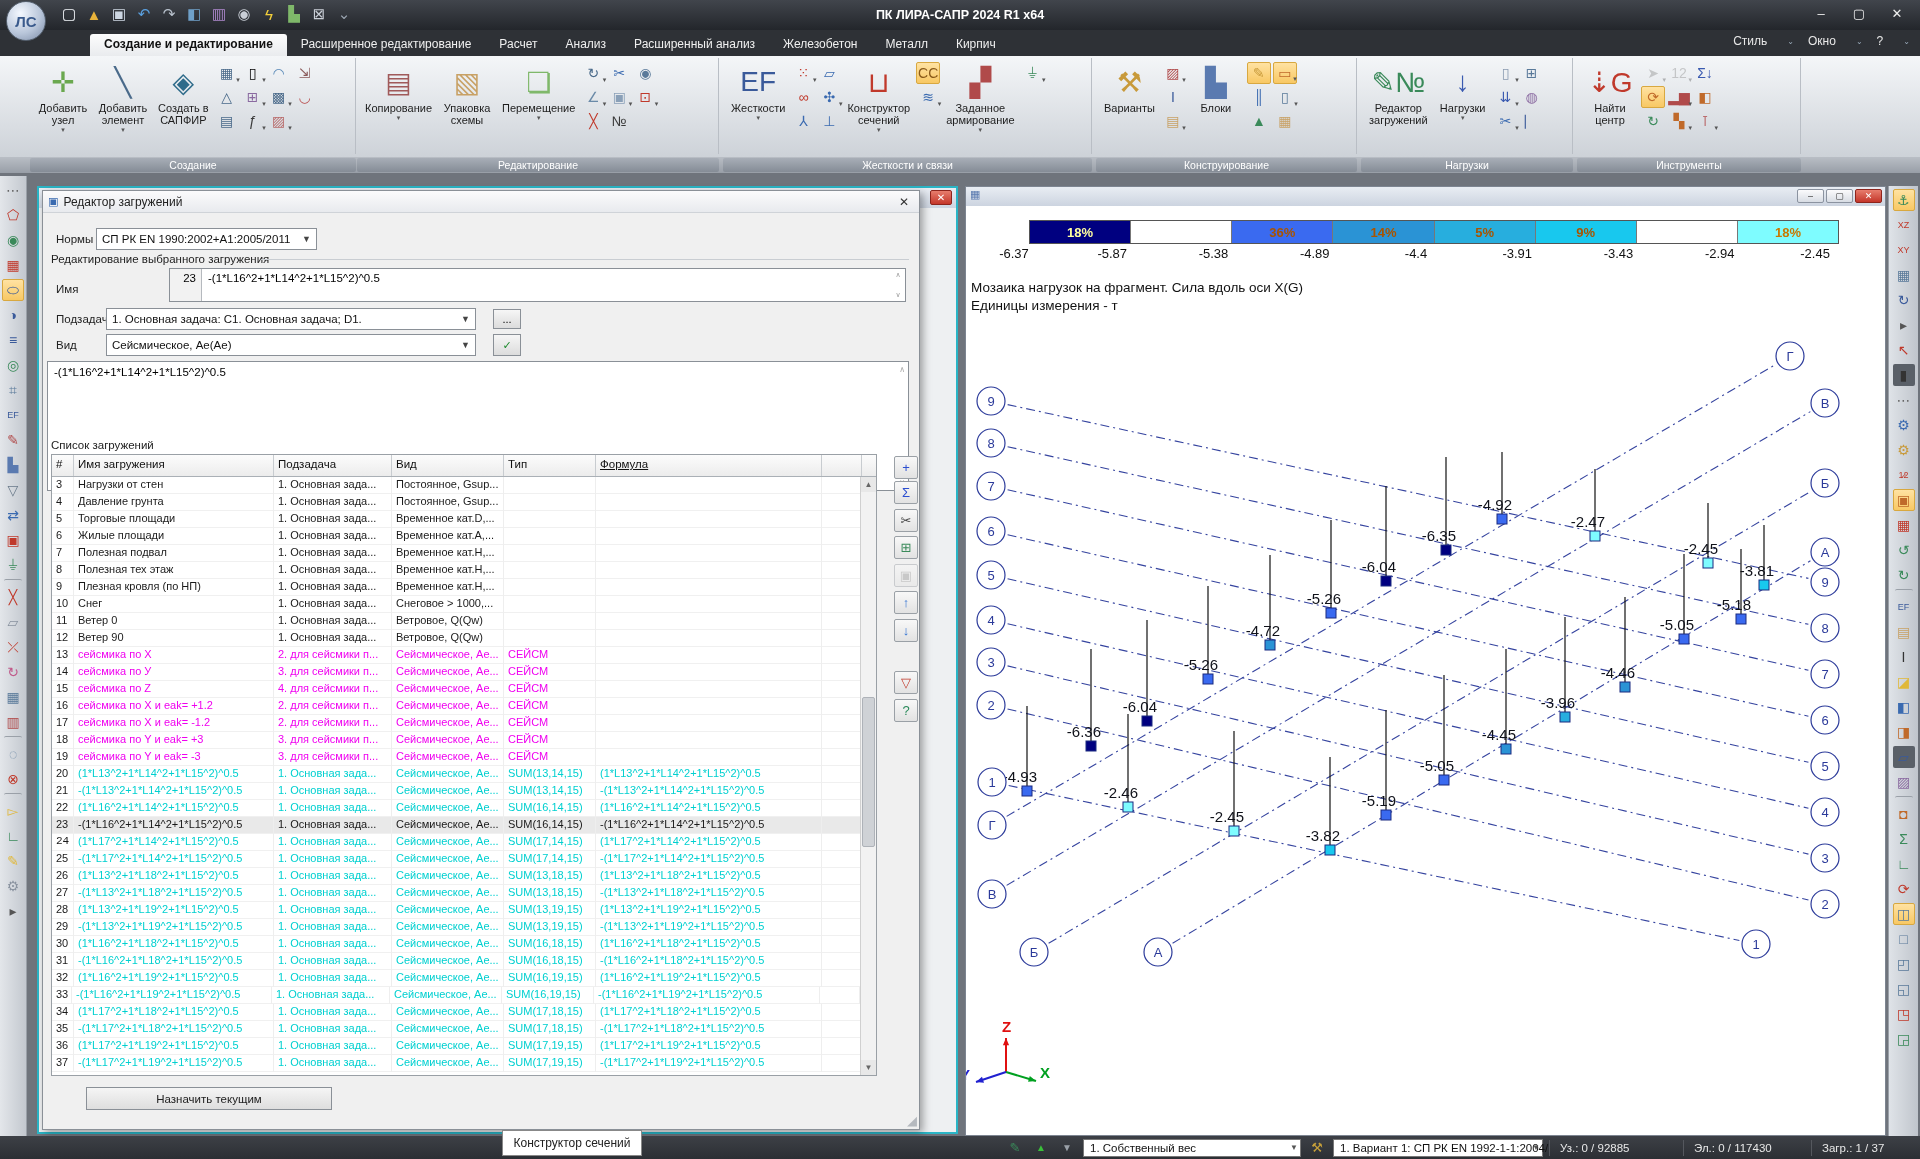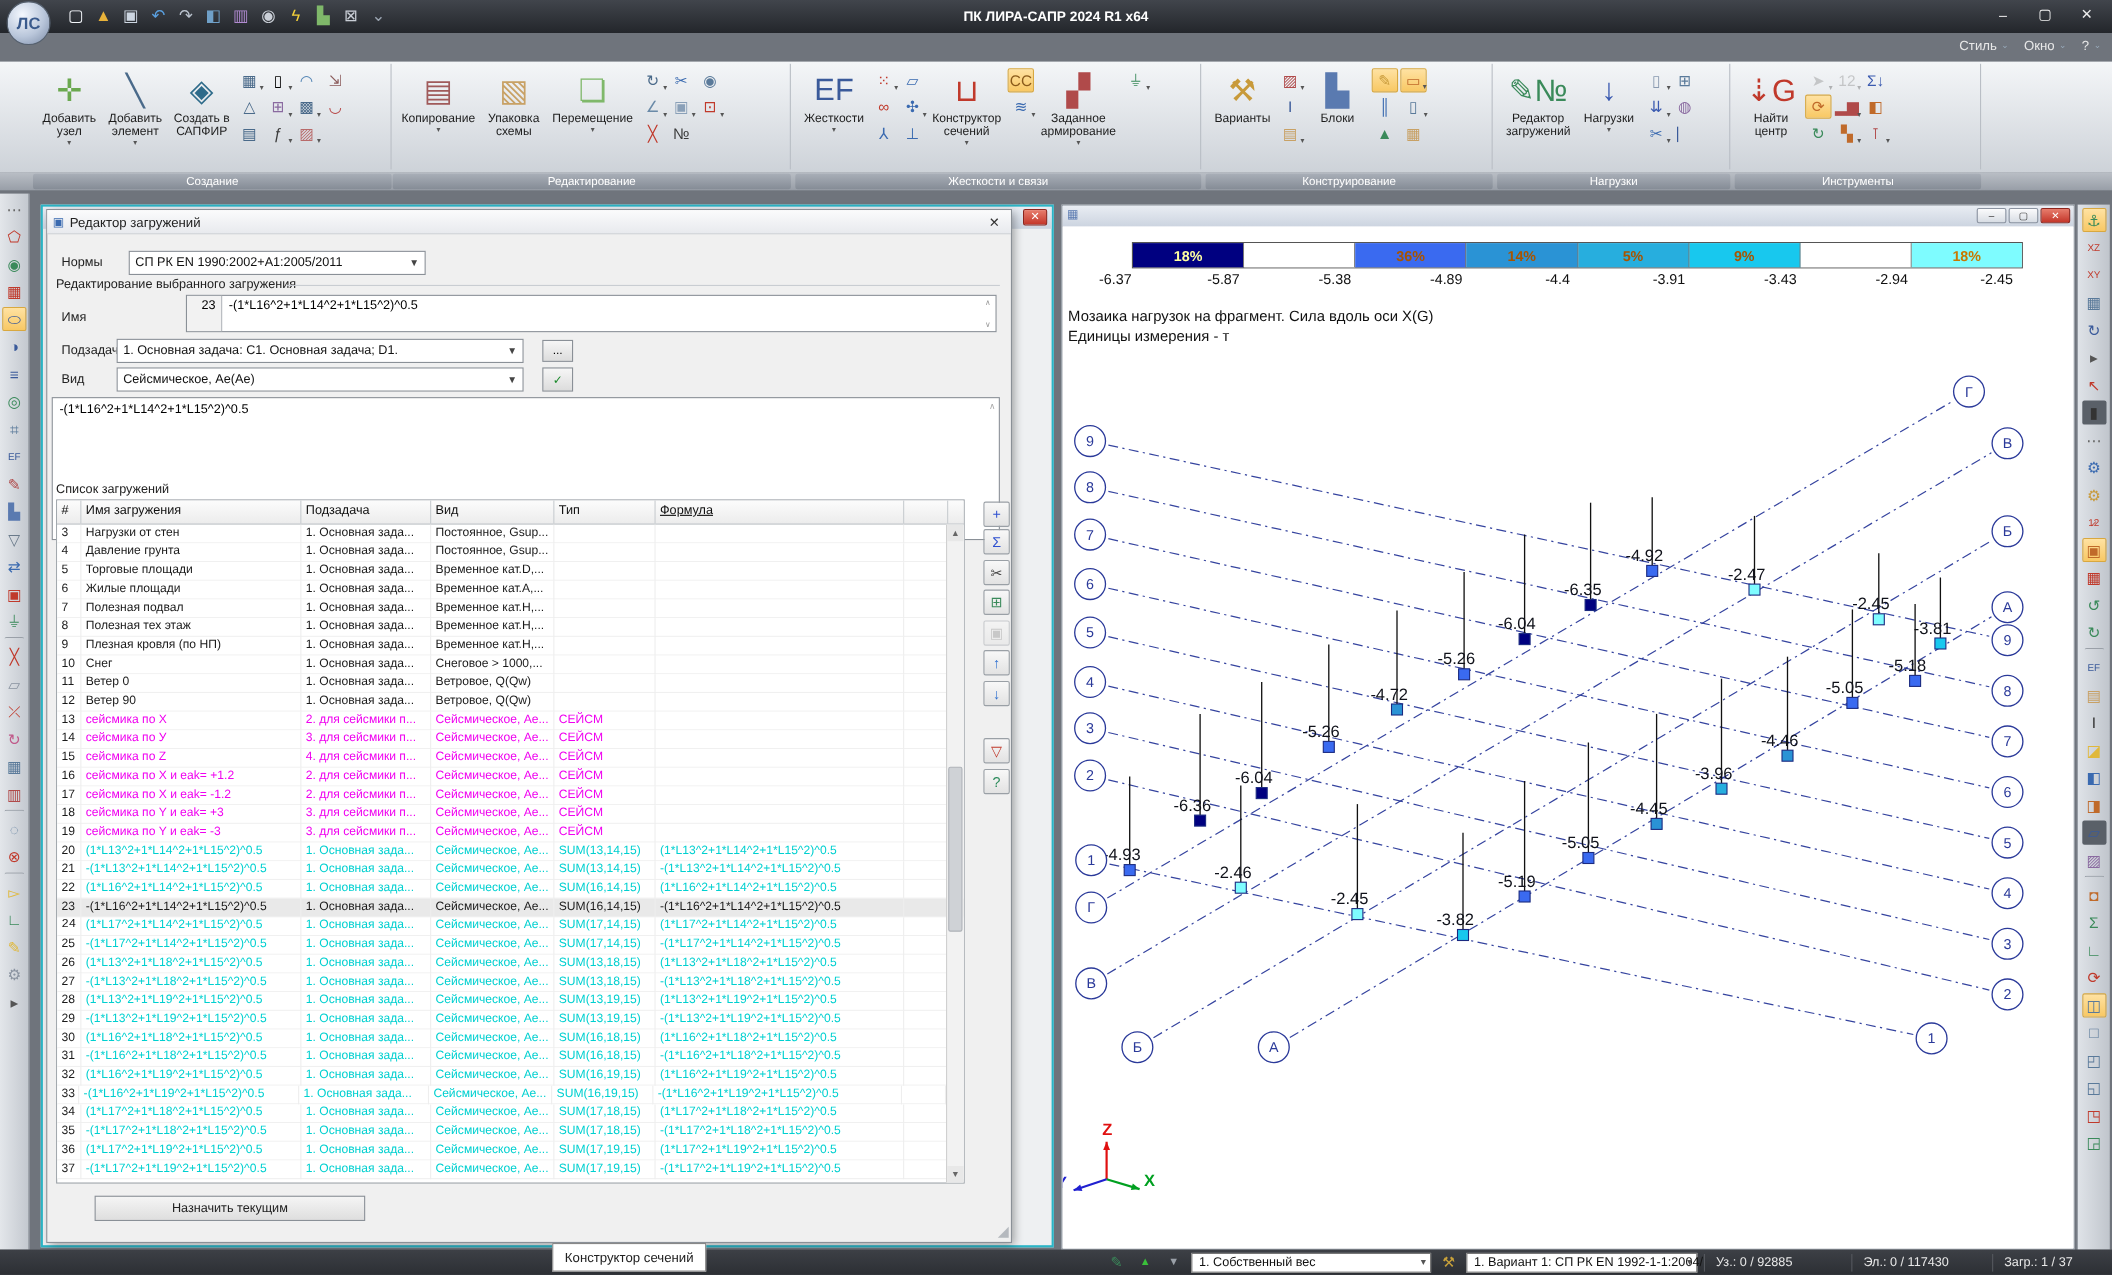--- a/index.html
+++ b/index.html
@@ -19,21 +19,21 @@
     font-size:12.5px; font-weight:bold; color:#fff; pointer-events:none; }
   .wctrls { position:absolute; right:4px; top:0; display:flex; }
   .wctrls .wc { width:38px; height:26px; display:flex; align-items:center; justify-content:center; color:#eee; font-size:13px; }
 
   
   .tabstrip { position:absolute; left:0; top:30px; width:1920px; height:26px; background:#2e3136; display:flex; align-items:flex-end; }
   .tabs { display:flex; margin-left:90px; height:22px; }
   .tab { padding:3px 14px 2px; color:#f0f0f0; font-size:12px; white-space:nowrap; }
   .tab.active { background:linear-gradient(#fdfdfd,#e9ebee); color:#111; border-radius:3px 3px 0 0; font-weight:bold; }
   .tabs-menu { position:absolute; right:10px; top:34px; display:flex; gap:14px; color:#e8e8e8; font-size:12px; }
-  .tabs-menu .mi { display:flex; gap:4px; align-items:center; }
+  .tabs-menu .mi { display:flex; gap:20px; align-items:center; }
   .tabs-menu .ar { font-size:8px; color:#9ab; }
 
   
   .ribbon { position:absolute; left:0; top:56px; width:1920px; height:101px;
     background:linear-gradient(#f4f6f8,#d9dde2 70%,#cdd2d8); }
   .rgroup { position:absolute; top:2px; height:96px; display:flex; align-items:flex-start; padding:2px 4px; gap:2px;
     border-right:1px solid #b9bec5; }
   .rbig { display:flex; flex-direction:column; align-items:center; padding:2px 4px; min-width:58px; }
   .rbig .ric { height:40px; display:flex; align-items:center; justify-content:center; font-size:28px; }
   .rbig .rlb { font-size:11px; line-height:12px; text-align:center; white-space:pre-line; color:#1d1d1d; }
@@ -148,20 +148,32 @@
         <span class="qi" style="color: rgb(154, 164, 176);">⌄</span>
       </div>
     <div class="apptitle">ПК ЛИРА-САПР  2024 R1 x64</div>
     <div class="wctrls" id="wctrls">
         <div class="wc">–</div>
         <div class="wc">▢</div>
         <div class="wc">✕</div>
       </div>
   </div>
 
+  <div class="tabstrip">
+    <div class="tabs" id="tabs">
+        <div class="tab active">Создание и редактирование</div>
+        <div class="tab">Расширенное редактирование</div>
+        <div class="tab">Расчет</div>
+        <div class="tab">Анализ</div>
+        <div class="tab">Расширенный анализ</div>
+        <div class="tab">Железобетон</div>
+        <div class="tab">Металл</div>
+        <div class="tab">Кирпич</div>
+      </div>
+  </div>
   <div class="tabs-menu" id="tabs-menu">
       <div class="mi">
         <span>Стиль</span>
         <span class="ar">⌄</span>
       </div>
       <div class="mi">
         <span>Окно</span>
         <span class="ar">⌄</span>
       </div>
       <div class="mi">
@@ -398,21 +410,21 @@
   </div>
 
   <div class="dlg">
     <div class="dlg-bar">
       <span style="color:#3a6ab0;font-size:11px">▣</span>
       <span>Редактор загружений</span>
     </div>
     <div class="dlg-x">✕</div>
 
     <div class="lbl" style="left:13px;top:42px">Нормы</div>
-    <div class="combo" style="left:74px;top:37px;width:270px">
+    <div class="combo" style="left:53px;top:37px;width:221px">
       <span>СП РК EN 1990:2002+A1:2005/2011</span>
         <span class="cv">▼</span>
     </div>
 
     <div class="lbl" style="left:8px;top:62px">Редактирование выбранного загружения</div>
     <div class="grpline" style="left:218px;top:68px;width:648px"></div>
 
     <div class="lbl" style="left:13px;top:92px">Имя</div>
     <div class="namebox">
       <div class="num">23</div>

